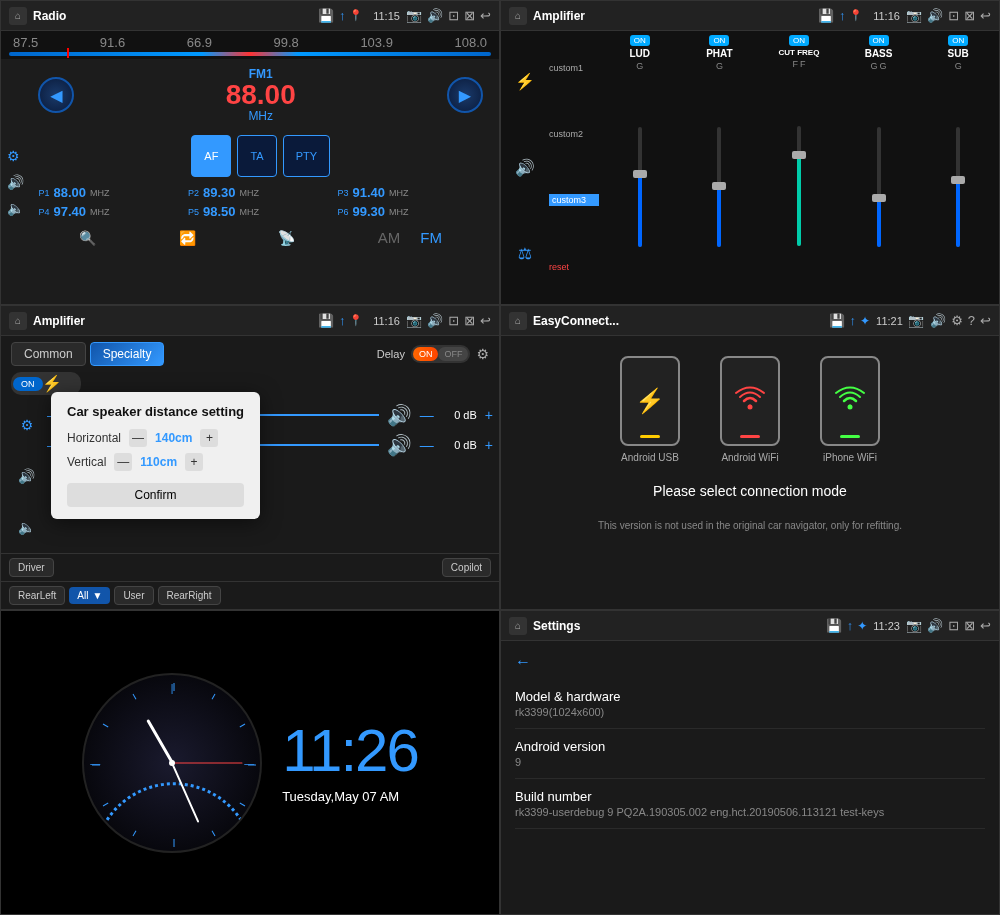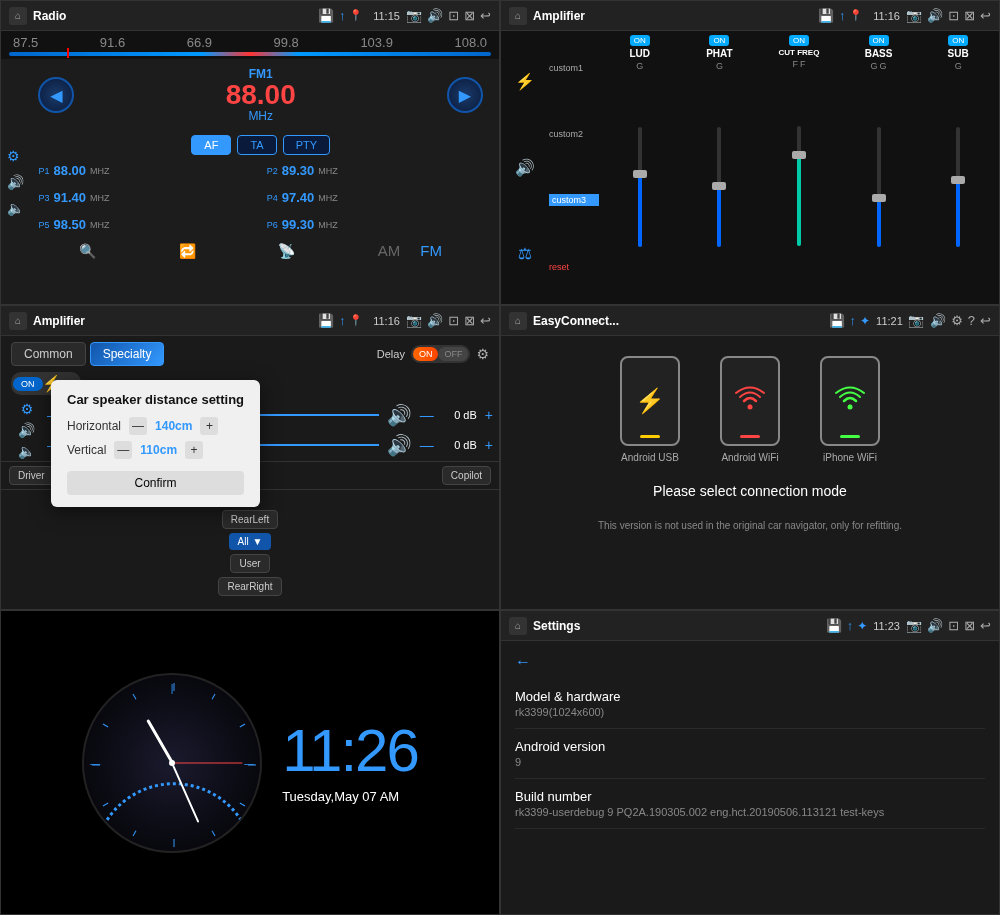--- a/index.html
+++ b/index.html
@@ -139,36 +139,36 @@
       color: #3399ff;
       font-size: 12px;
     }
     .radio-buttons {
       display: flex;
       justify-content: center;
       gap: 6px;
       padding: 4px 10px;
     }
     .radio-btn {
-      padding: 3px 12px;
+      padding: 14px 12px;
       border-radius: 4px;
       border: 1px solid #3399ff;
       background: #0a1a3a;
       color: #3399ff;
       font-size: 11px;
       cursor: pointer;
     }
     .radio-btn.active {
       background: #3399ff;
       color: #fff;
     }
     .presets-grid {
       display: grid;
-      grid-template-columns: repeat(2, 1fr);
-      gap: 12px;
+      grid-template-columns: repeat(3, 1fr);
+      gap: 4px;
       padding: 4px 10px;
       font-size: 10px;
     }
     .preset-item {
       display: flex;
       align-items: center;
       gap: 4px;
       color: #ccc;
     }
     .preset-label {
@@ -351,21 +351,21 @@
     }
     .toggle-on2 {
       background: #0066cc;
       color: #fff;
       font-size: 9px;
       padding: 2px 8px;
       border-radius: 10px;
     }
     .dialog-overlay {
       position: absolute;
-      top: 44px;
+      top: 56px;
       left: 50px;
       background: #f0f0f0;
       border-radius: 6px;
       padding: 12px 16px;
       min-width: 200px;
       z-index: 10;
       box-shadow: 0 4px 20px rgba(0,0,0,0.5);
     }
     .dialog-title {
       font-size: 13px;
@@ -903,21 +903,21 @@
         <div class="dialog-plus">+</div>
       </div>
       <button class="confirm-btn">Confirm</button>
     </div>
 
     <div style="display:flex;align-items:center;padding:4px 8px;border-top:1px solid #333;gap:4px;flex-wrap:wrap;">
       <span class="pos-btn">Driver</span>
       <span style="flex:1;"></span>
       <span class="pos-btn">Copilot</span>
     </div>
-    <div style="display:flex;align-items:center;padding:20px 8px;border-top:1px solid #333;gap:4px;flex-direction:column;">
+    <div style="display:flex;align-items:center;padding:4px 8px;border-top:1px solid #333;gap:4px;">
       <span class="pos-btn">RearLeft</span>
       <div class="pos-dropdown">
         <span>All</span>
         <span>▼</span>
       </div>
       <span class="pos-btn">User</span>
       <span class="pos-btn">RearRight</span>
     </div>
   </div>
 </div>

